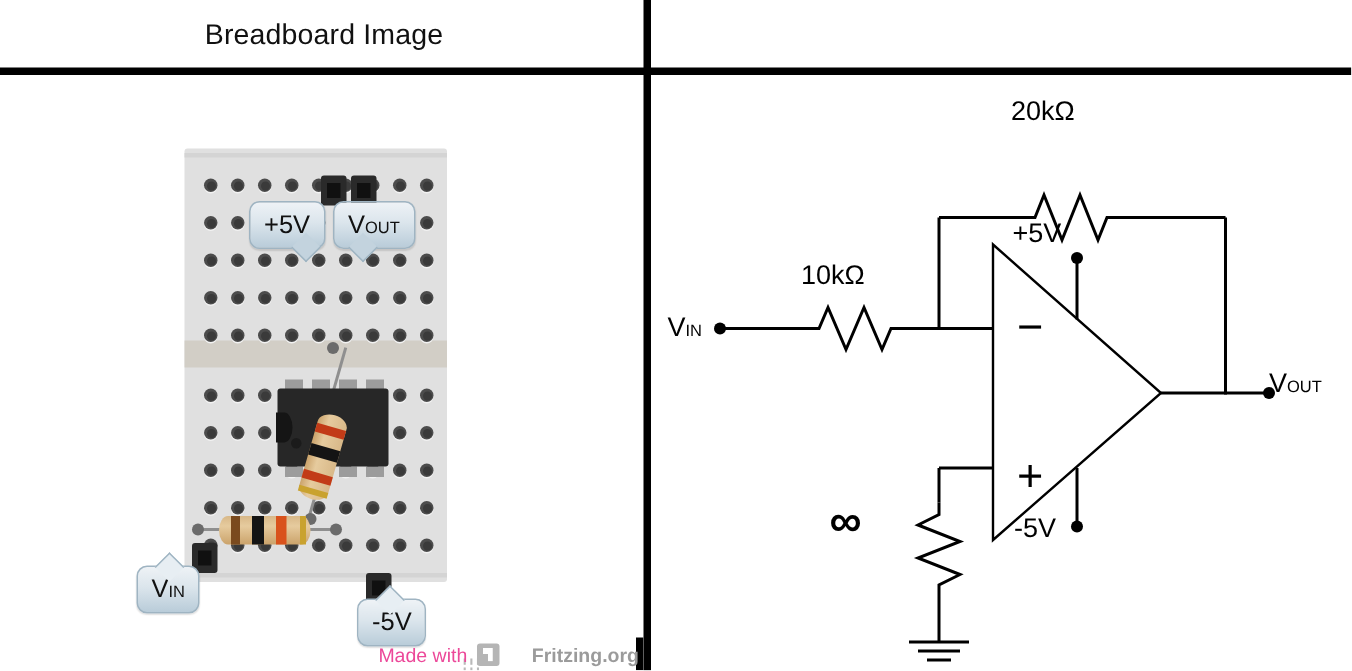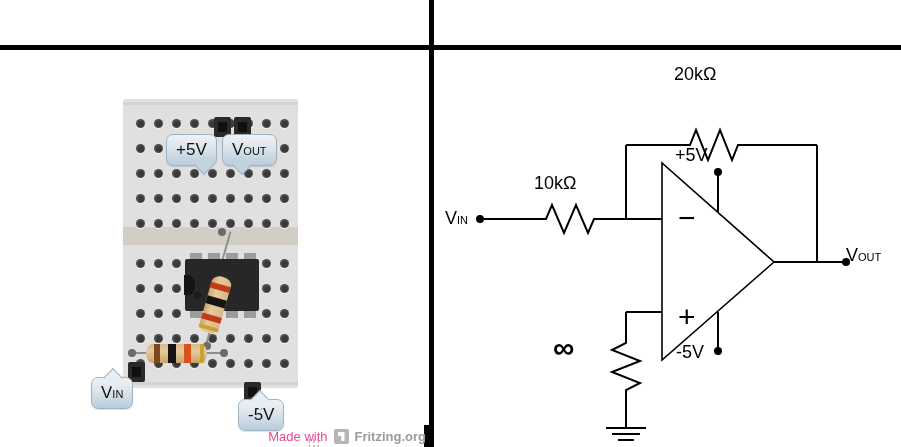--- a/index.html
+++ b/index.html
@@ -251,21 +251,21 @@
     border-radius: 2px;
     position: relative;
   }
   #footer .fz-mark::after {
     content:"";
     position:absolute; left:4px; top:3px;
     width:7px; height:9px;
     background:#fff;
     clip-path: polygon(0 0,100% 0,100% 100%,55% 100%,55% 45%,0 45%);
   }
-  #footer .fz-name { font-size: 13px; color: #9b9b9b; font-weight: bold; }
+  #footer .fz-name { font-size: 13px; color: #9b9b9b; font-weight: bold; margin-left: 16px; }
   #footer-bar {
     position: absolute;
     right: 0; bottom: 0;
     width: 5px; height: 22px;
     background: #000;
   }
 
   
   #sch-panel {
     position: absolute;
@@ -286,20 +286,21 @@
   #lab-vout { left: 412px; top: 195px; }
   #lab-p5v  { left: 241px; top: 95px; }
   #lab-m5v  { left: 242px; top: 292px; }
   #lab-inf  { left: 119px; top: 281px; font-size: 30px; font-weight: bold; }
 </style>
 </head>
 <body>
 
 <div id="page">
 
+  <div class="panel-title" id="title-left">Breadboard Image</div>
   <div id="h-rule"></div>
   <div id="v-rule"></div>
 
   <div id="bb-panel">
 
     <div id="breadboard">
       <div class="bb-strip-edge" style="top:3px;"></div>
       <div class="bb-channel" id="bb-channel-mid"></div>
       <div class="bb-strip-edge" style="top:283px;"></div>
 

